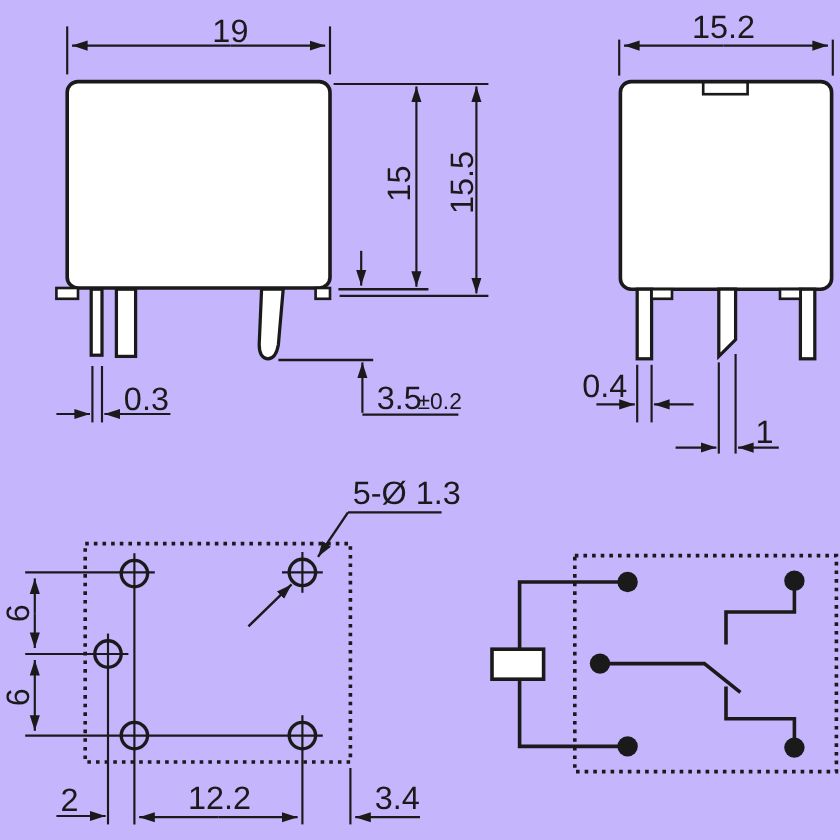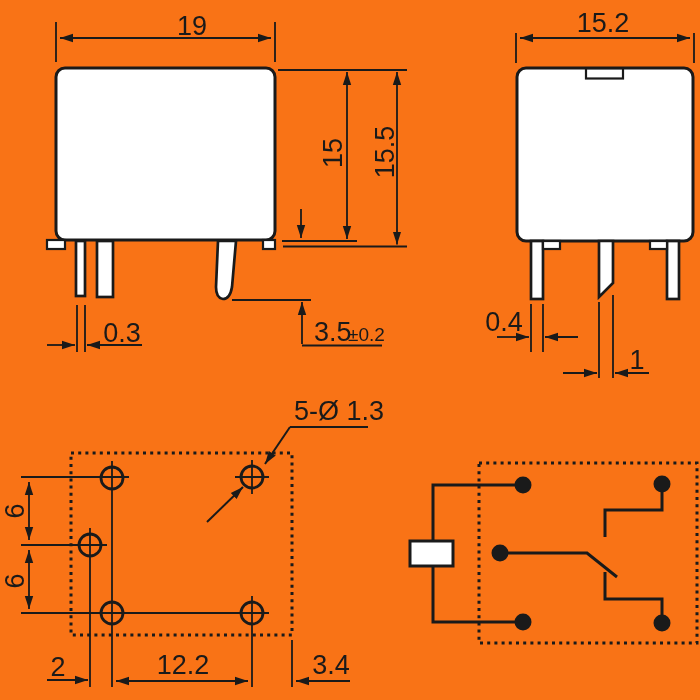--- a/index.html
+++ b/index.html
@@ -1,17 +1,17 @@
 <!DOCTYPE html>
 <html><head>
 <meta charset="utf-8">
 <style>
   html,body{margin:0;padding:0;background:#fff;}
   .canvas{
-    position:relative;width:700px;height:700px;background:#f97316;
+    position:relative;width:700px;height:700px;background:#c4b5fd;
     font-family:"Liberation Sans", sans-serif;
   }
   svg text{
     font-family:"Liberation Sans", sans-serif;
     fill:#1a1a1a;
     font-size:27px;
   }
   svg text.small{font-size:19px;}
   .ln{stroke:#1a1a1a;stroke-width:1.8;fill:none;}
   .ln2{stroke:#1a1a1a;stroke-width:2;fill:none;}

